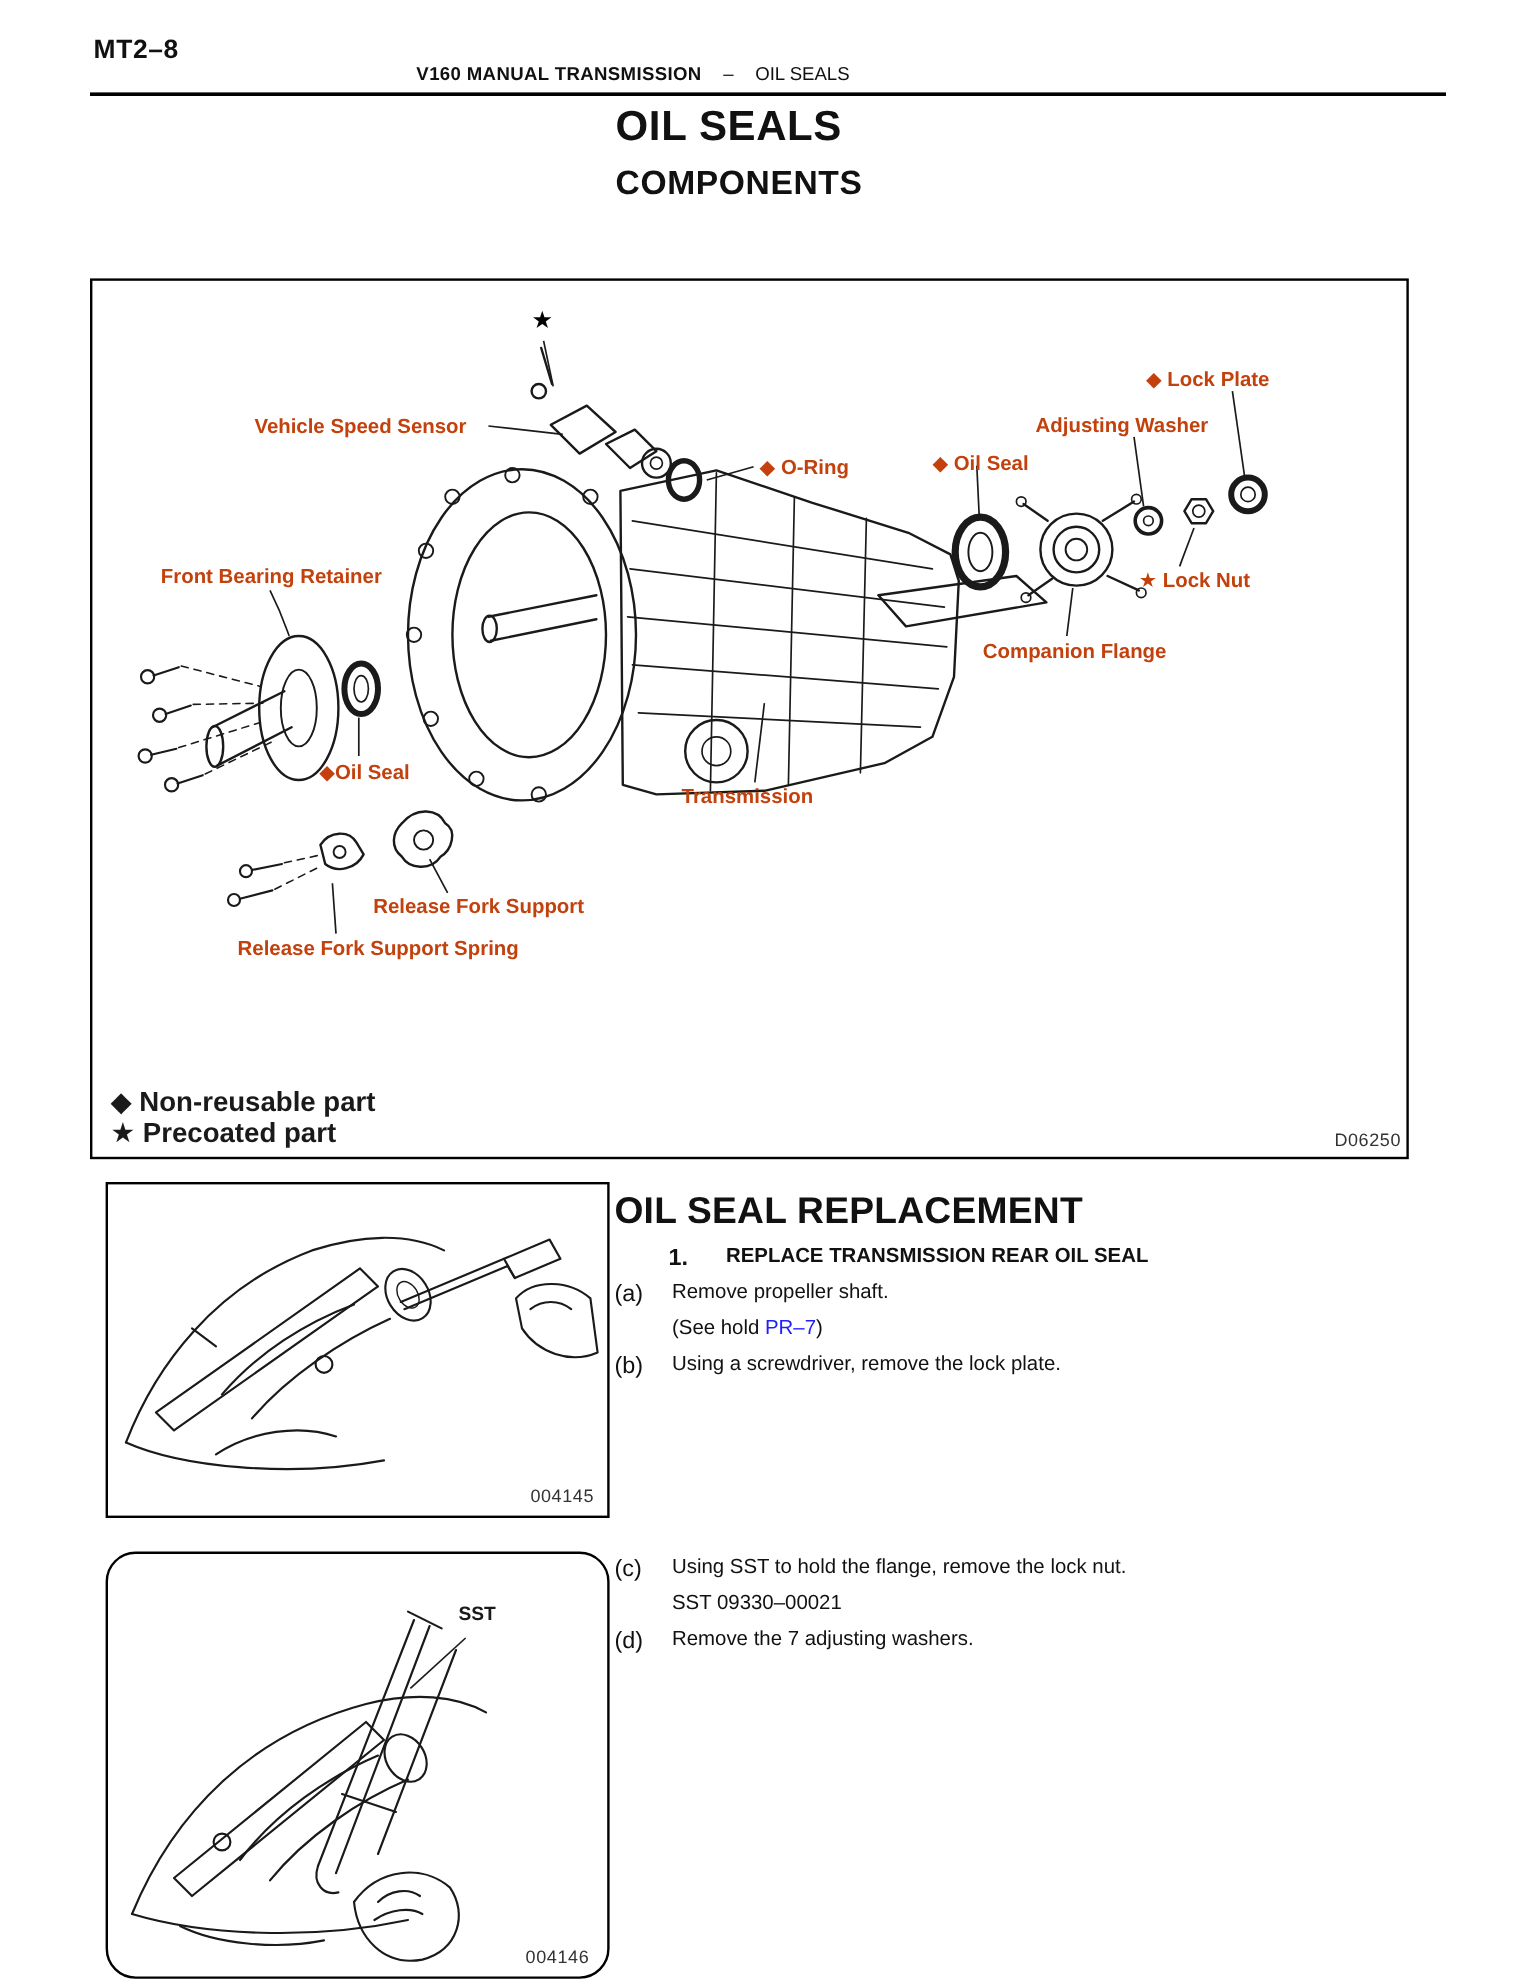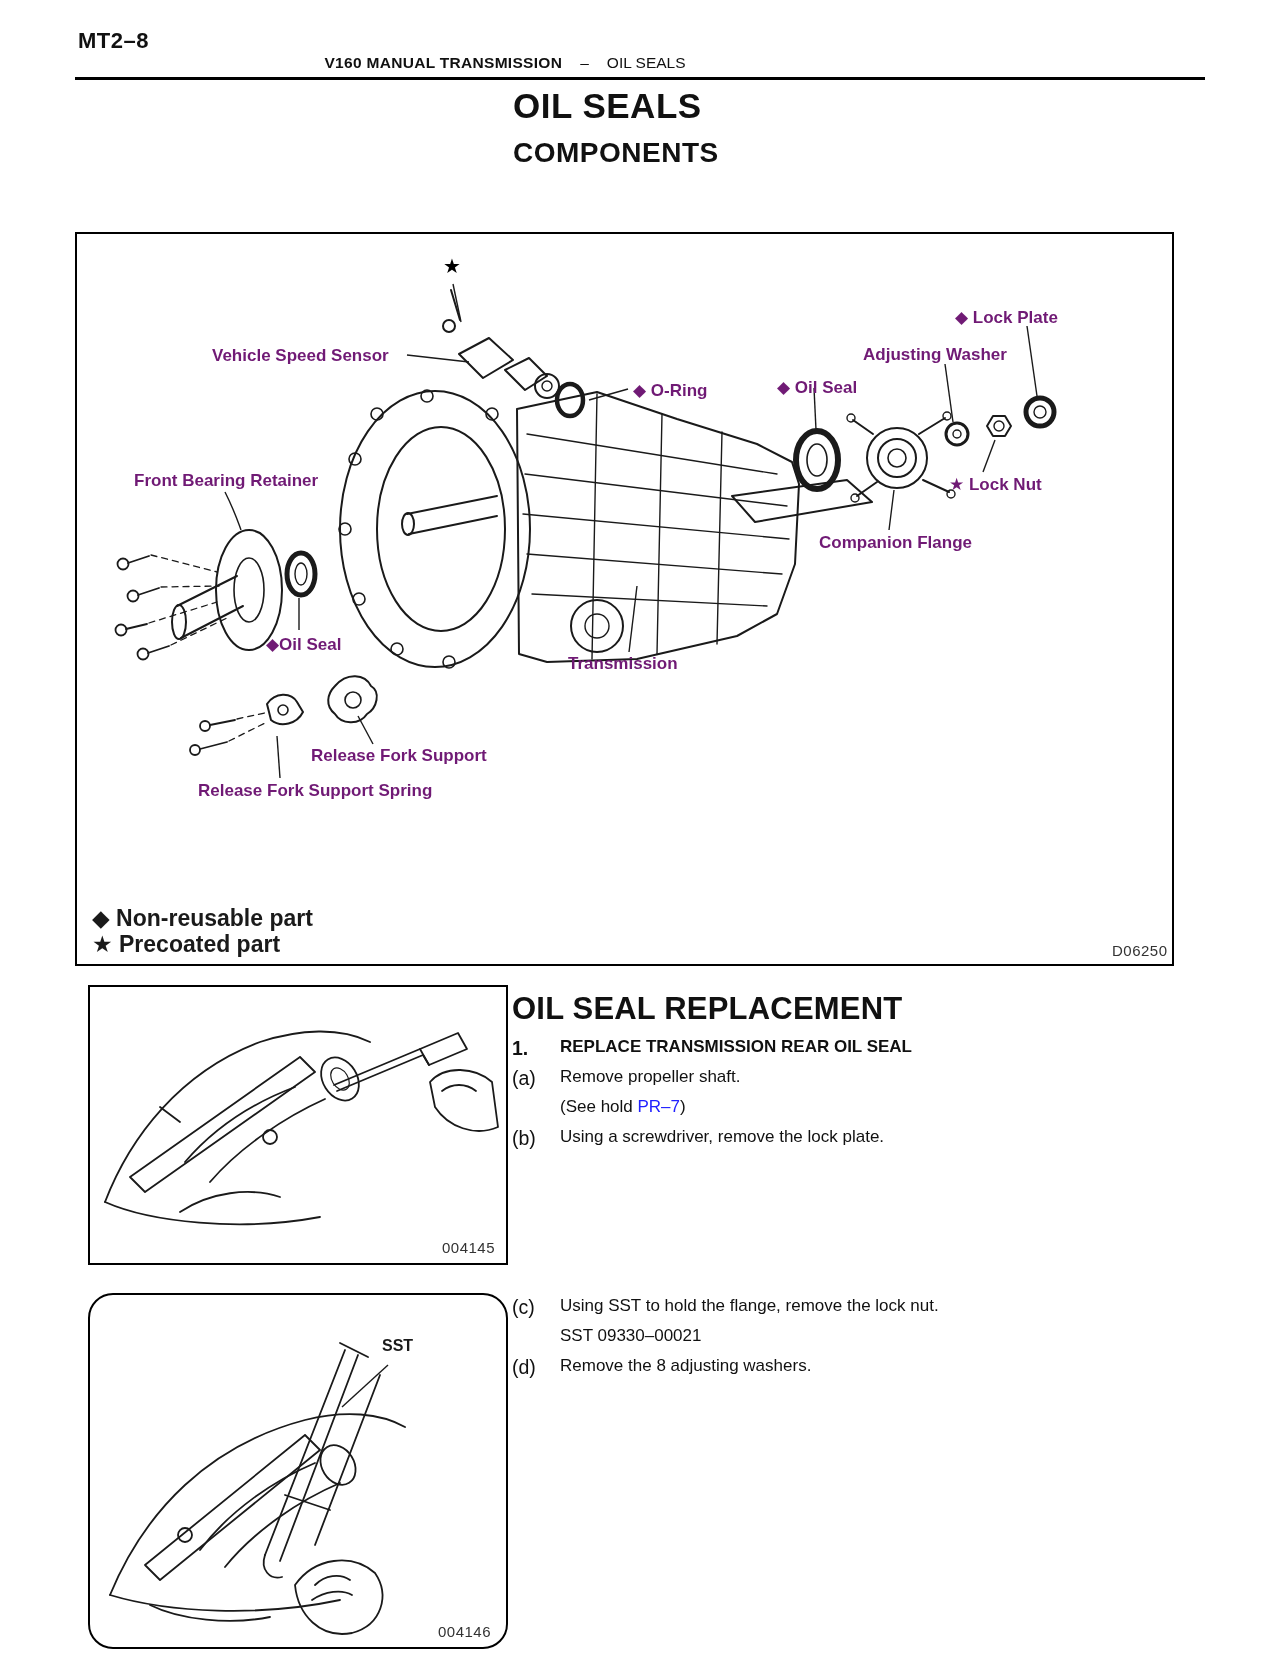--- a/index.html
+++ b/index.html
@@ -17,30 +17,30 @@
   
   .title-main{left:513px;top:86px;font-size:35px;font-weight:bold;letter-spacing:.5px;}
   .title-sub{left:513px;top:137px;font-size:28px;font-weight:bold;letter-spacing:.5px;}
   
   .fig-box{border:2.5px solid #000;background:#fff;}
   #components-box{left:75px;top:232px;width:1095px;height:730px;}
   #photo-1{left:88px;top:985px;width:416px;height:276px;}
   #photo-2{left:88px;top:1293px;width:416px;height:352px;border-radius:25px;}
   .fig-box svg{position:absolute;left:0;top:0;}
   
-  .callout{position:absolute;font-size:17px;font-weight:600;color:#701a75;white-space:nowrap;}
+  .callout{position:absolute;font-size:17px;font-weight:600;color:#c2410c;white-space:nowrap;}
   .legend-line{position:absolute;font-size:23px;font-weight:600;color:#1a1a1a;white-space:nowrap;}
   .fig-code{position:absolute;font-size:15px;color:#333;letter-spacing:.5px;}
   .star-marker{position:absolute;font-size:20px;color:#000;}
   .sst-callout{position:absolute;font-size:16px;font-weight:bold;color:#1a1a1a;}
   
   .proc-heading{left:512px;top:991px;font-size:31px;font-weight:bold;letter-spacing:.2px;}
   .proc-line{position:absolute;font-size:17px;white-space:nowrap;}
   .proc-num{position:absolute;left:512px;font-size:19.5px;}
-  .bold{font-weight:bold;}
+  .bold{font-weight:bold;margin-left:45px;}
   a.page-link{text-decoration:none;}
   svg path,svg line,svg ellipse,svg circle,svg rect,svg polyline{vector-effect:none;}
 </style>
 </head>
 <body>
 
 <div class="abs page-code">MT2–8</div>
 <div class="abs running-head">
   <span class="bold">V160 MANUAL TRANSMISSION</span>
   <span>–</span>
@@ -197,21 +197,21 @@
 
 <div class="proc-num" style="top:1127px;">(b)</div>
 <div class="proc-line" style="left:560px;top:1127px;">Using a screwdriver, remove the lock plate.</div>
 
 <div class="proc-num" style="top:1296px;">(c)</div>
 <div class="proc-line" style="left:560px;top:1296px;">Using SST to hold the flange, remove the lock nut.</div>
 
 <div class="proc-line" style="left:560px;top:1326px;">SST 09330–00021</div>
 
 <div class="proc-num" style="top:1356px;">(d)</div>
-<div class="proc-line" style="left:560px;top:1356px;">Remove the 8 adjusting washers.</div>
+<div class="proc-line" style="left:560px;top:1356px;">Remove the 7 adjusting washers.</div>
 
 <div id="photo-1" class="abs fig-box">
   <svg width="411" height="271" viewBox="0 0 411 271">
     <g fill="none" stroke="#1a1a1a" stroke-width="1.8" stroke-linecap="round" stroke-linejoin="round">
       <path d="M15,215 C40,150 90,85 170,55 C210,42 250,40 280,55"></path>
       <path d="M15,215 C60,235 150,245 230,230"></path>
       <path d="M40,190 L210,70 M55,205 L225,85 M40,190 L55,205 M210,70 L225,85"></path>
       <path d="M95,175 C125,140 165,115 205,100"></path>
       <path d="M120,195 C150,160 195,130 235,112"></path>
       <ellipse cx="250" cy="92" rx="17" ry="23" transform="rotate(-32 250 92)"></ellipse>

